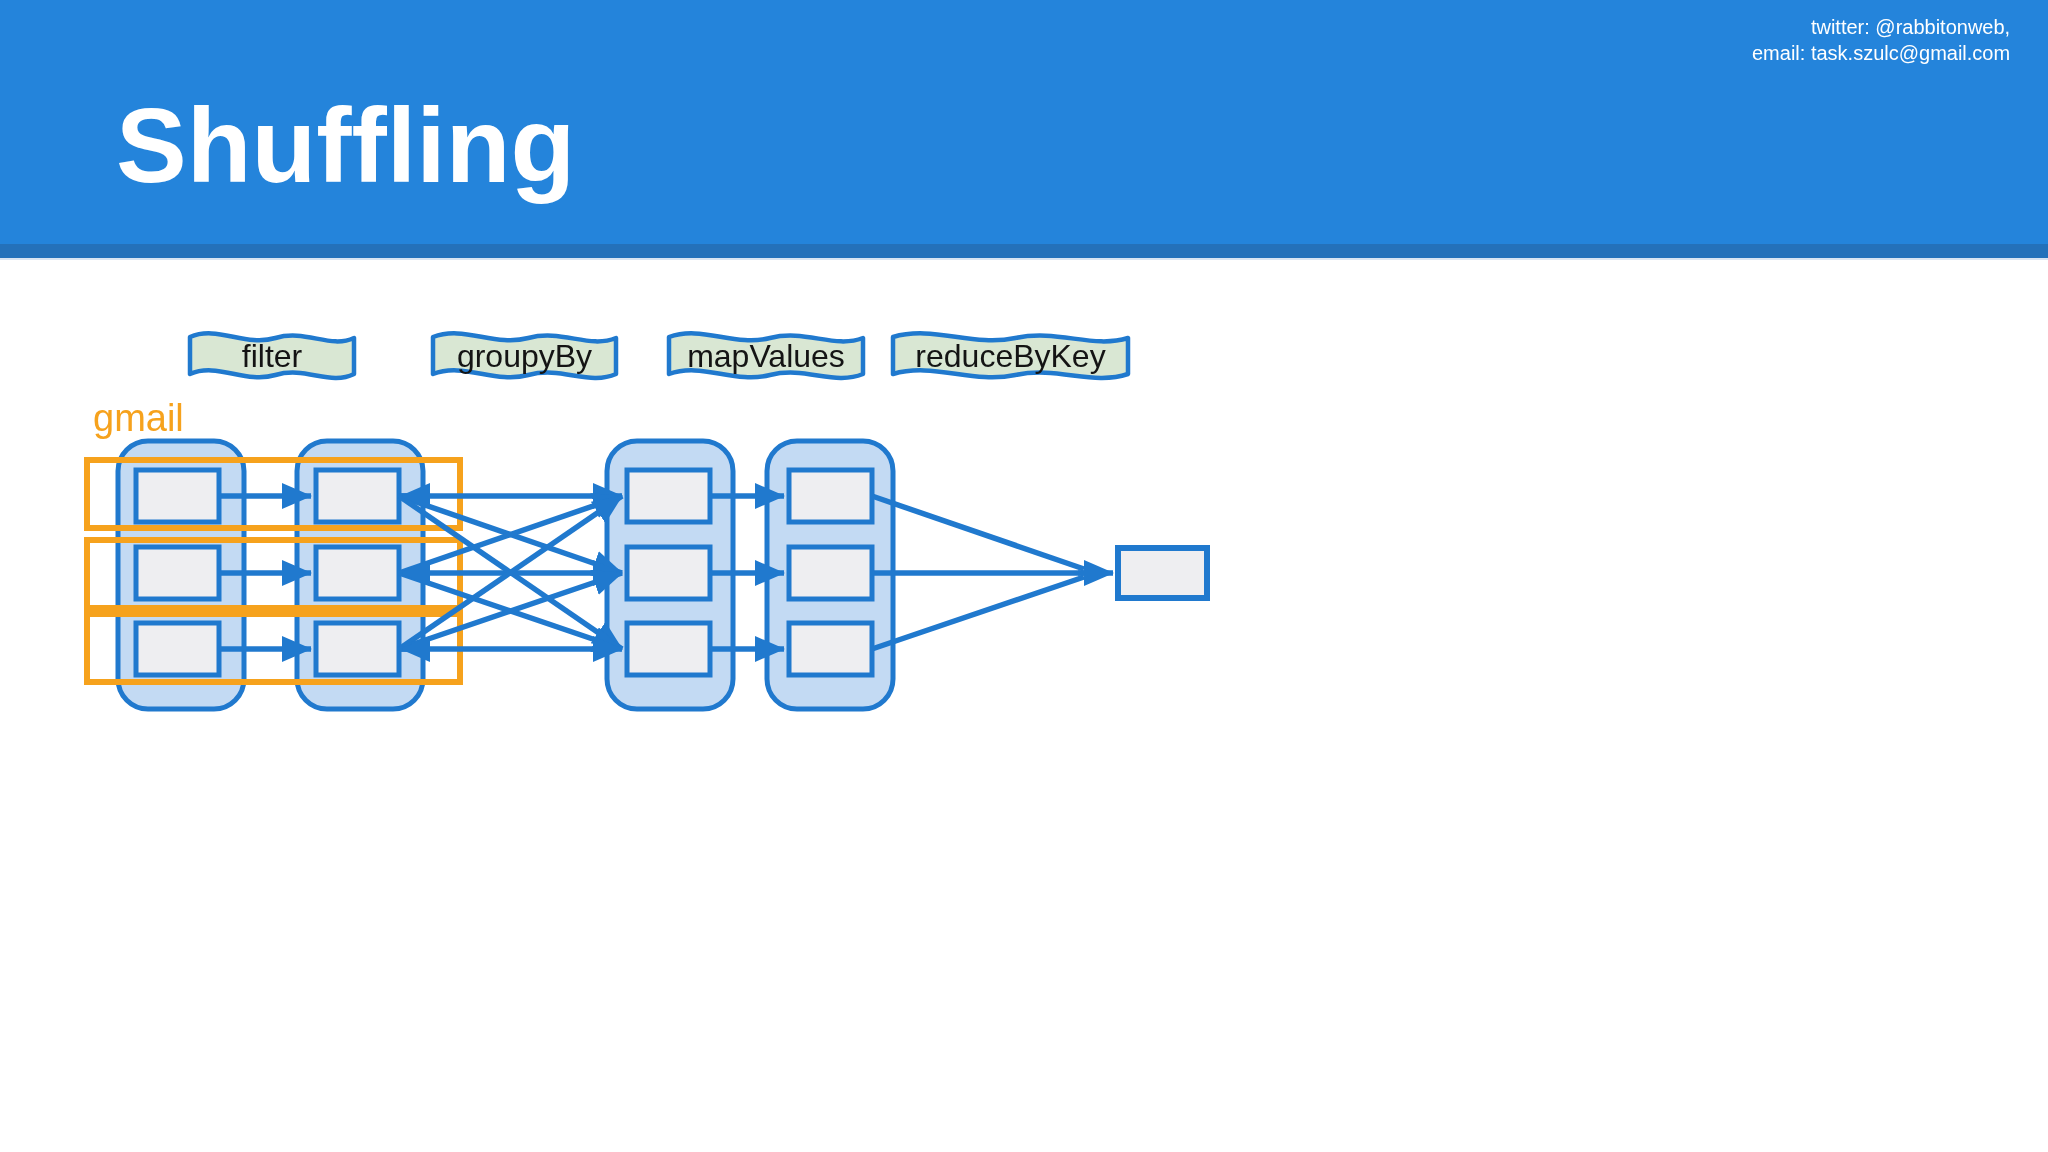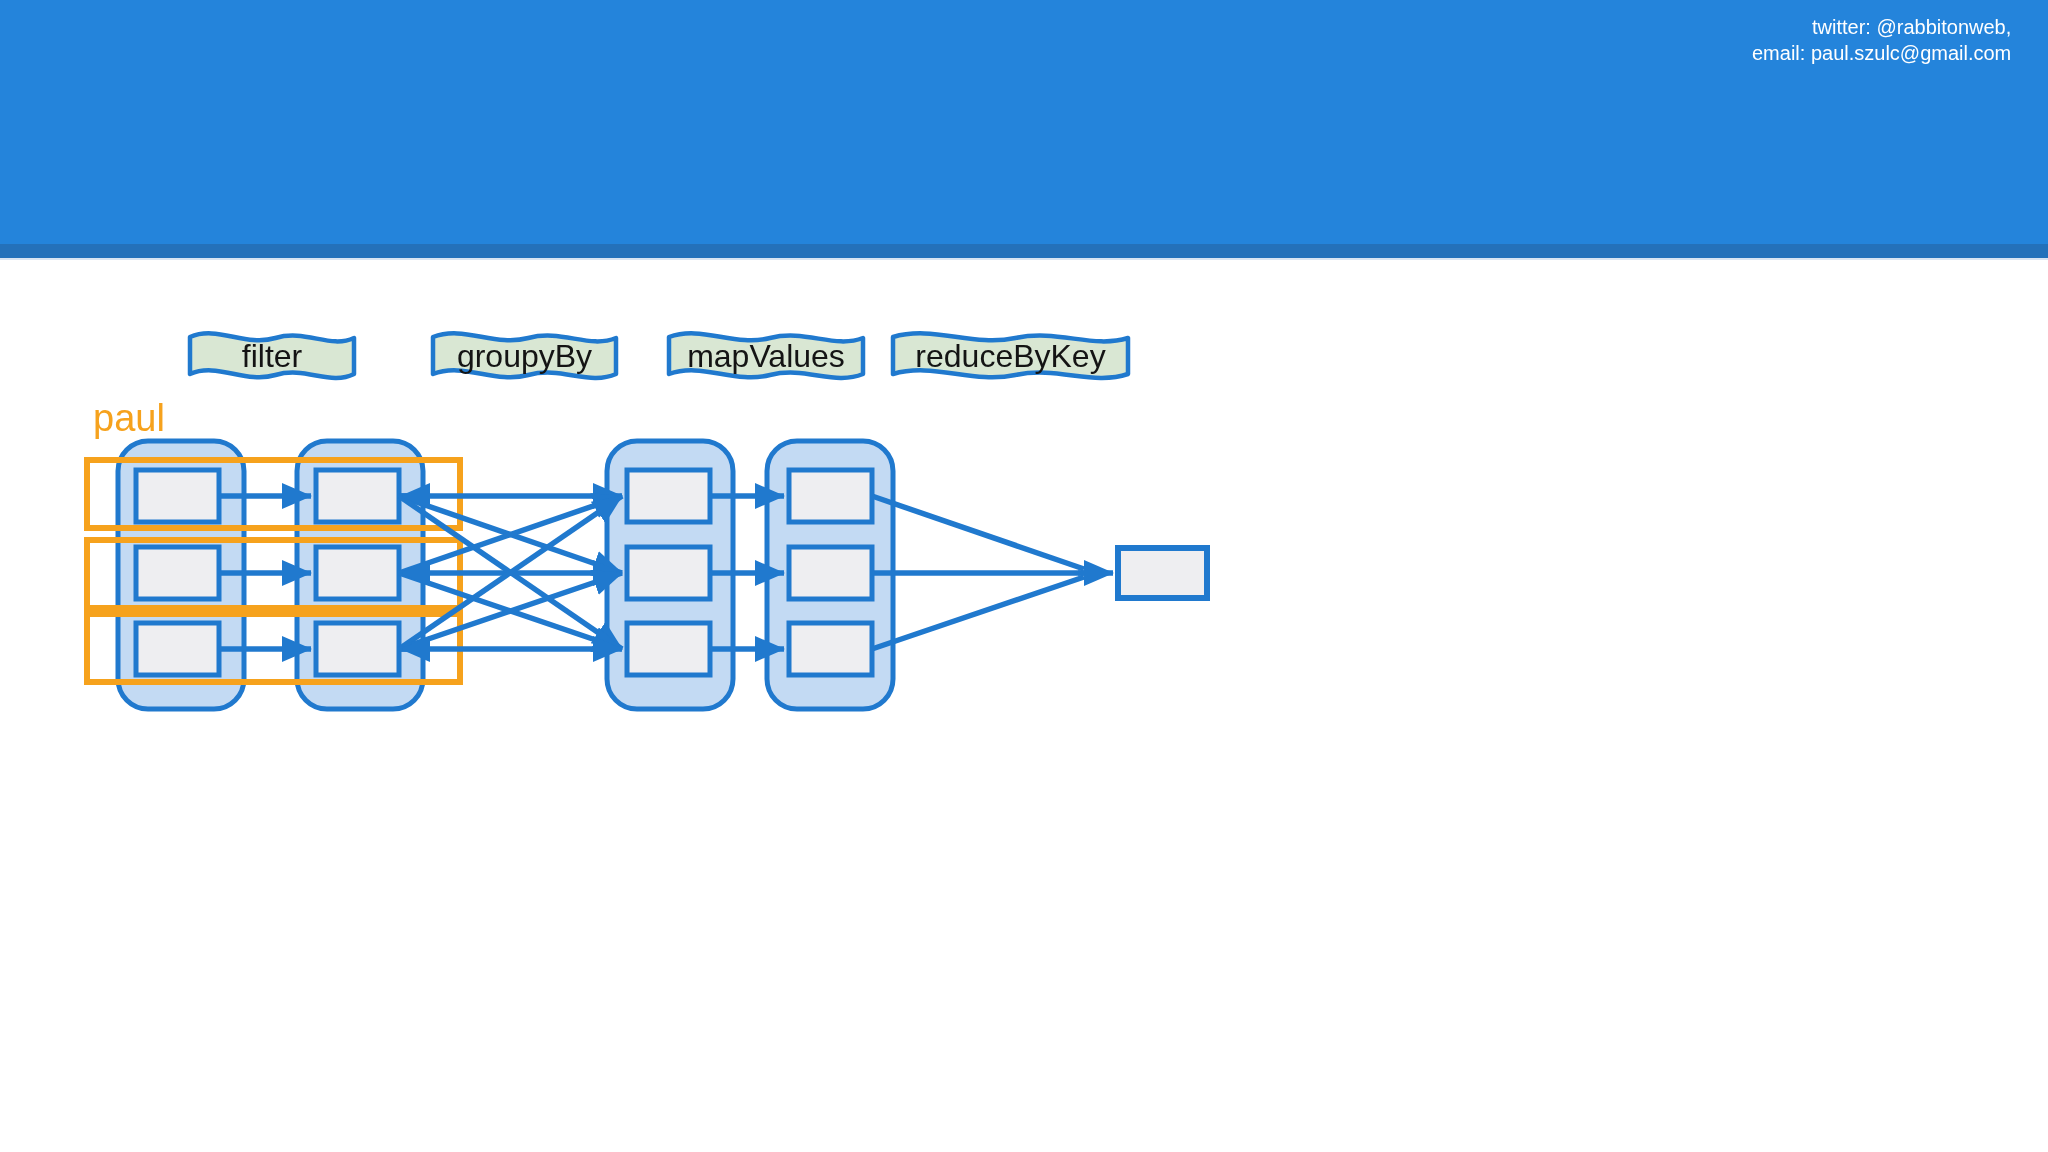--- a/index.html
+++ b/index.html
@@ -34,28 +34,29 @@
     font-size: 38px; line-height: 1; color: var(--orange, #F6A21D);
   }
   #diagram { position: absolute; left: 0; top: 0; }
 </style>
 </head>
 <body style="--slide-bg: #FFFFFF; --header-bg: #2484DB; --strip-bg: #2471BA; --title-color: #FFFFFF; --orange: #F6A21D;">
 
 <div class="slide">
 
   <header class="slide-header">
+    <h1 class="slide-title">Shuffling</h1>
     <div class="contact">
       <div>twitter: @rabbitonweb,</div>
-      <div>email: paul.szulc@gmail.com</div>
+      <div>email: task.szulc@gmail.com</div>
     </div>
   </header>
   <div class="header-strip"></div>
 
-  <div class="task-label">paul</div>
+  <div class="task-label">gmail</div>
 
   <svg id="diagram" width="2048" height="1152" viewBox="0 0 2048 1152" xmlns="http://www.w3.org/2000/svg">
       <defs>
         <marker id="arrowhead" markerUnits="userSpaceOnUse" markerWidth="32" markerHeight="28" refX="29" refY="13" orient="auto">
           <path d="M0,0 L30,13 L0,26 Z" fill="#2079CE"></path>
         </marker>
       </defs>
       <rect x="118" y="441" width="126" height="268" rx="30" ry="30" fill="#C3DAF3" stroke="#2079CE" stroke-width="5"></rect>
       <rect x="297" y="441" width="126" height="268" rx="30" ry="30" fill="#C3DAF3" stroke="#2079CE" stroke-width="5"></rect>
       <rect x="607" y="441" width="126" height="268" rx="30" ry="30" fill="#C3DAF3" stroke="#2079CE" stroke-width="5"></rect>

